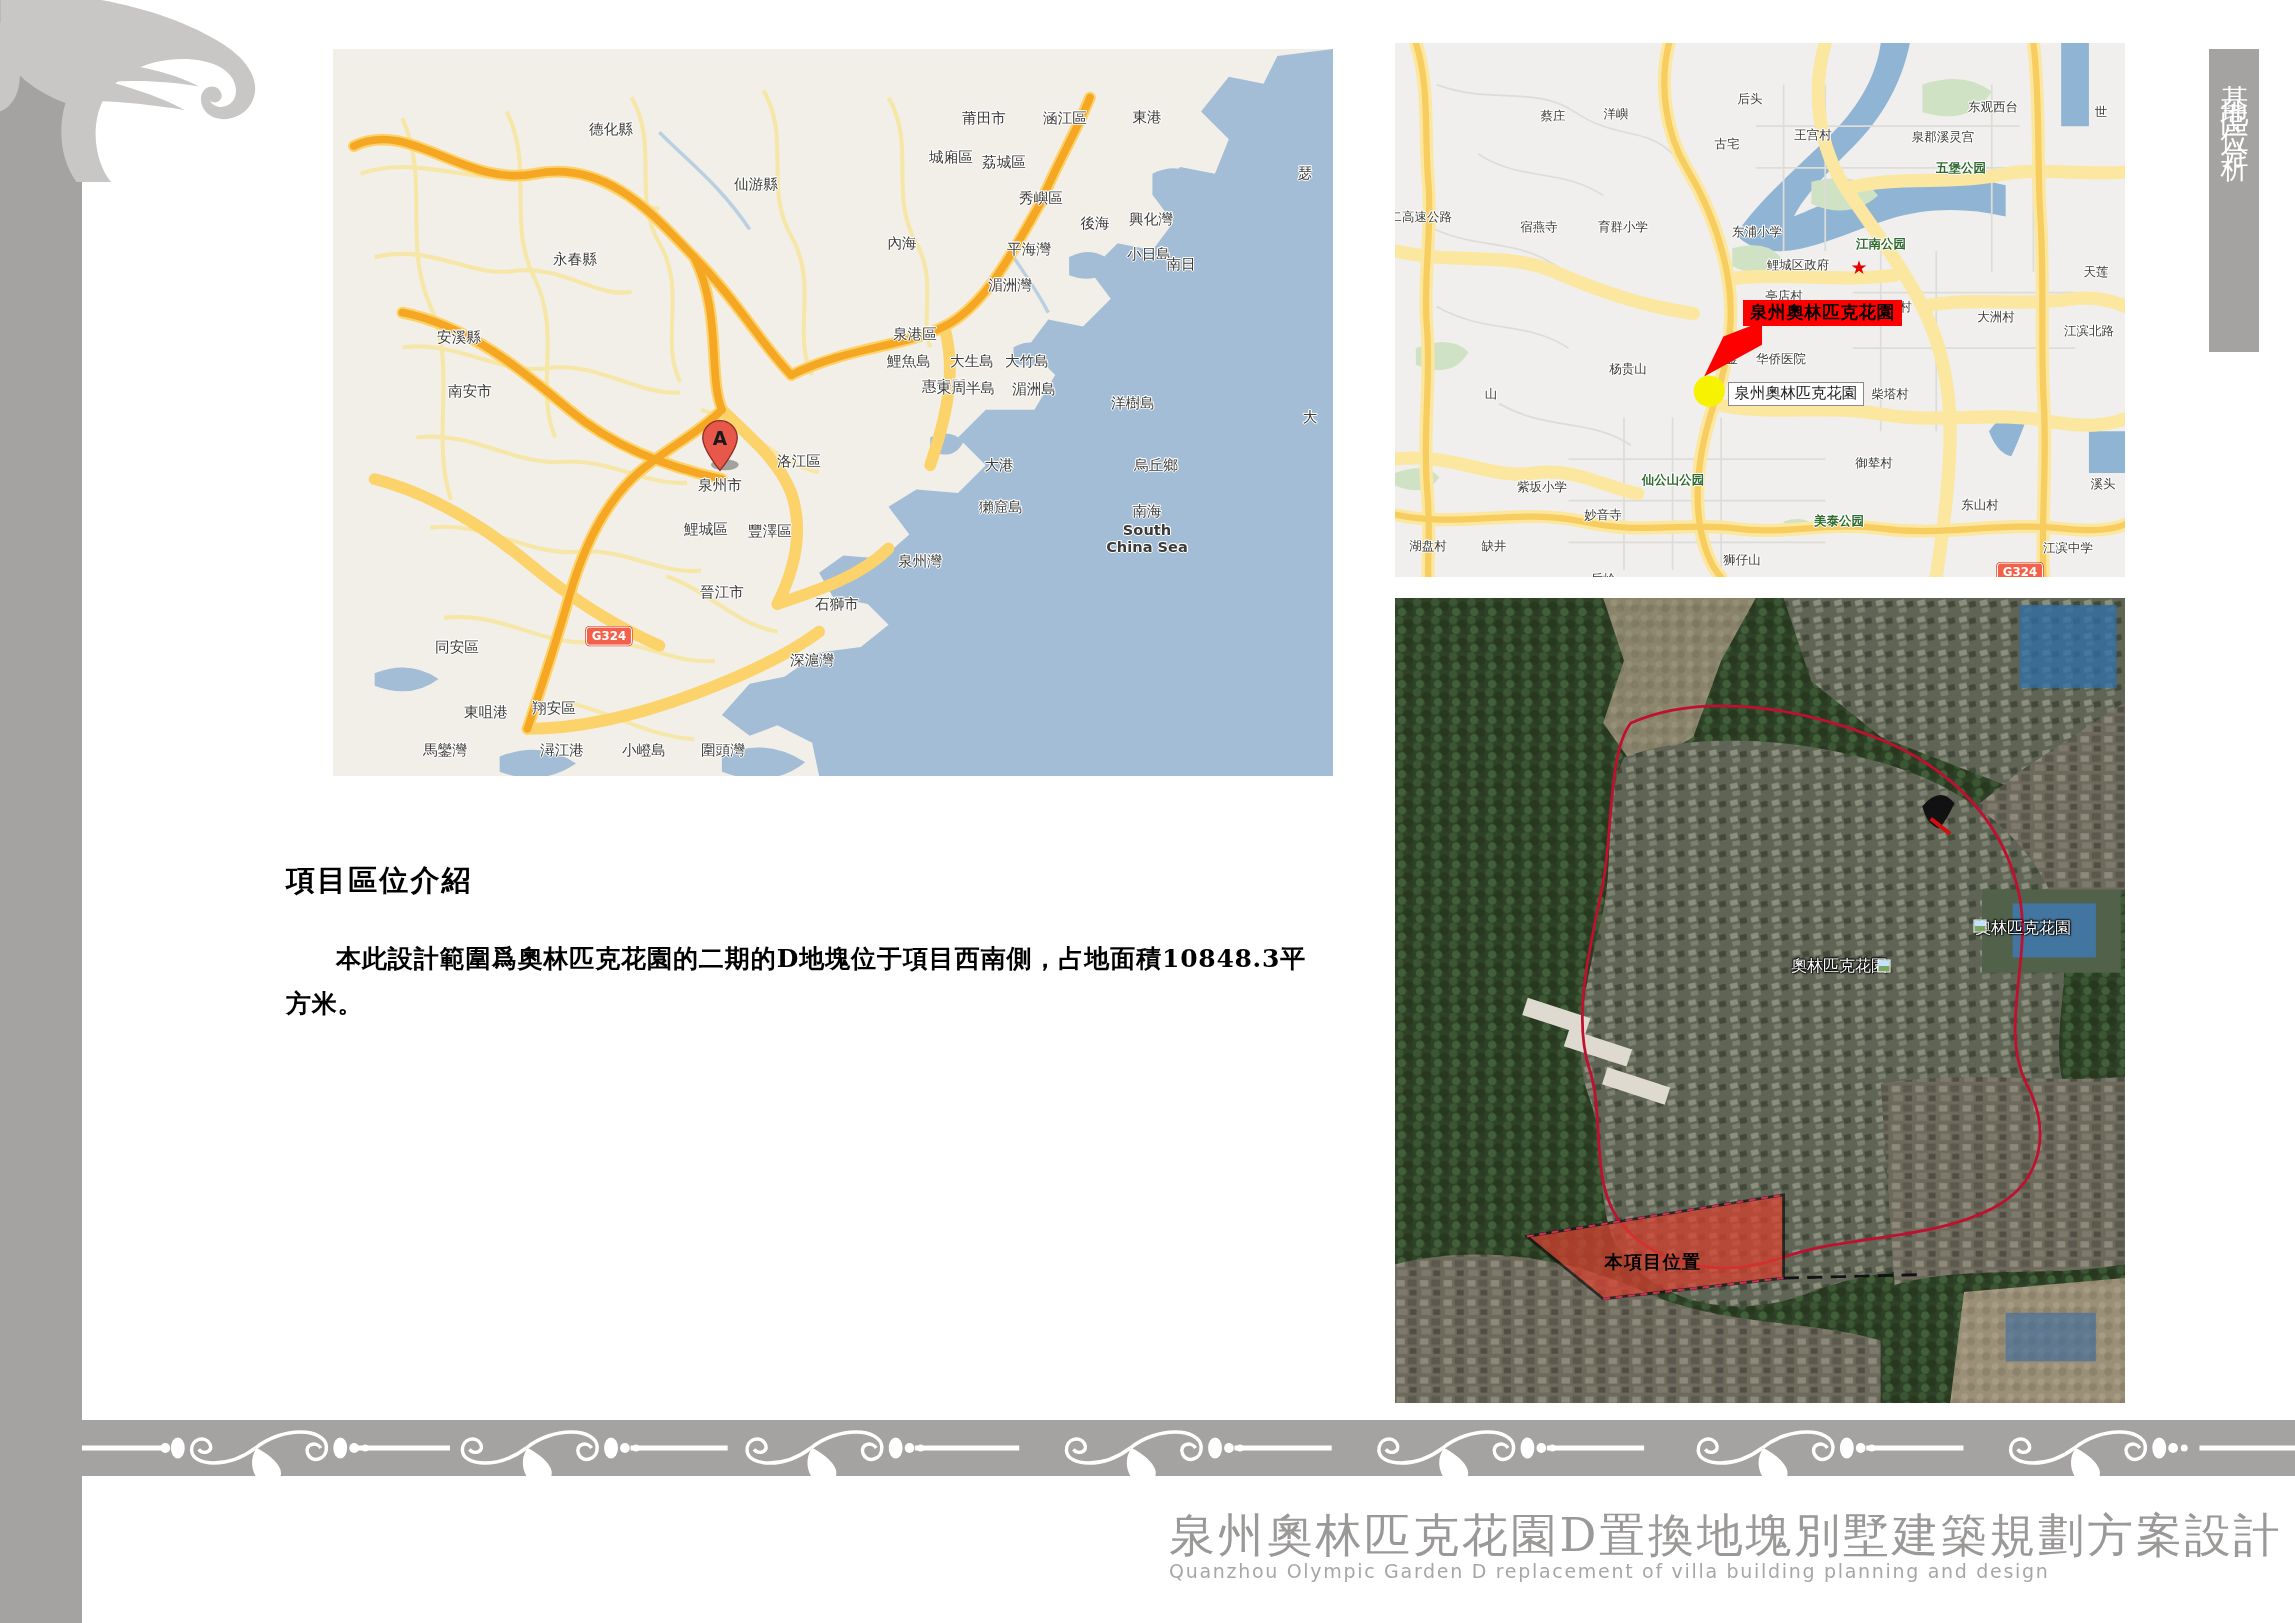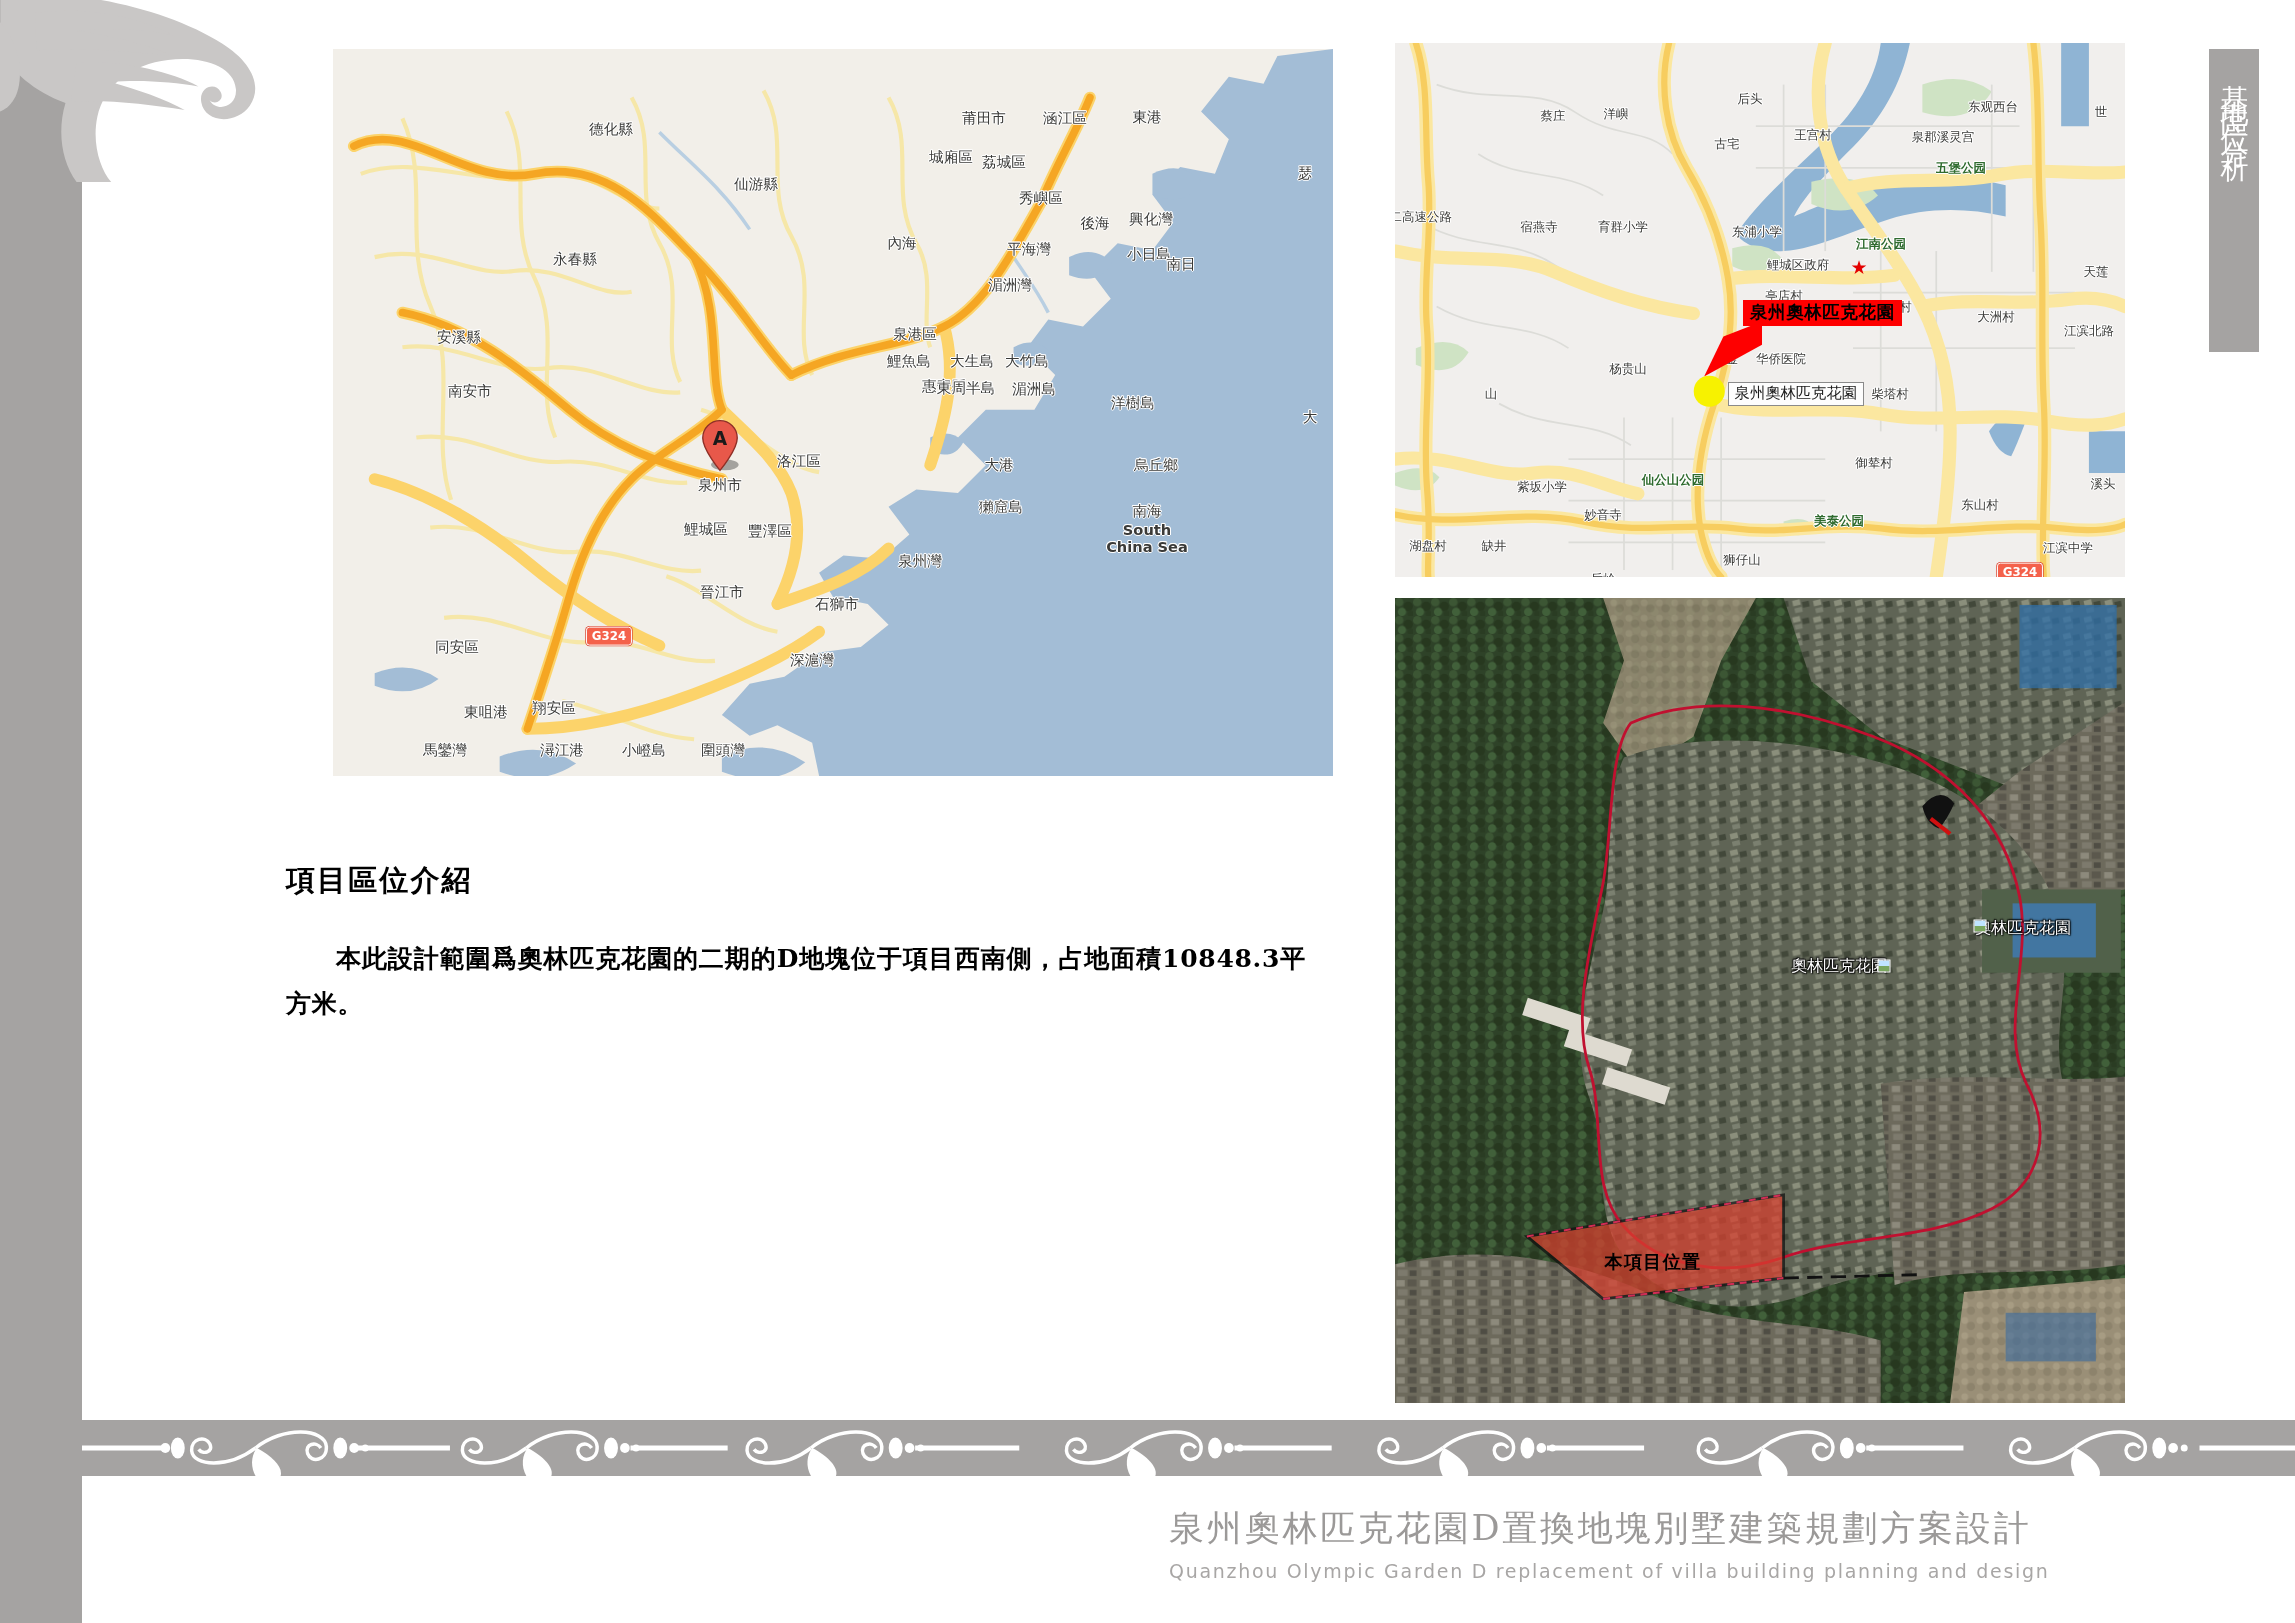--- a/index.html
+++ b/index.html
@@ -99,21 +99,21 @@
   .txt-para{
     font-family:"DejaVu Serif","Liberation Serif",serif;
     font-weight:bold;font-size:25px;line-height:1.78;color:#000;
     text-align:justify;text-indent:2em;margin:0 0 9.7px 0;letter-spacing:0.7px;
   }
 
   
   .foot-cn{
     position:absolute;left:1169px;top:1505px;width:1083px;
     font-family:"DejaVu Serif","Liberation Serif",serif;
-    font-size:35px;color:#9b9998;letter-spacing:2.8px;white-space:nowrap;
+    font-size:46px;color:#9b9998;letter-spacing:2.8px;white-space:nowrap;
   }
   .foot-en{
     position:absolute;left:1169px;top:1560px;width:1083px;
     font-size:19px;color:#a8a6a5;letter-spacing:1.7px;white-space:nowrap;
   }
 </style>
 </head>
 <body>
 
 <div class="page">

